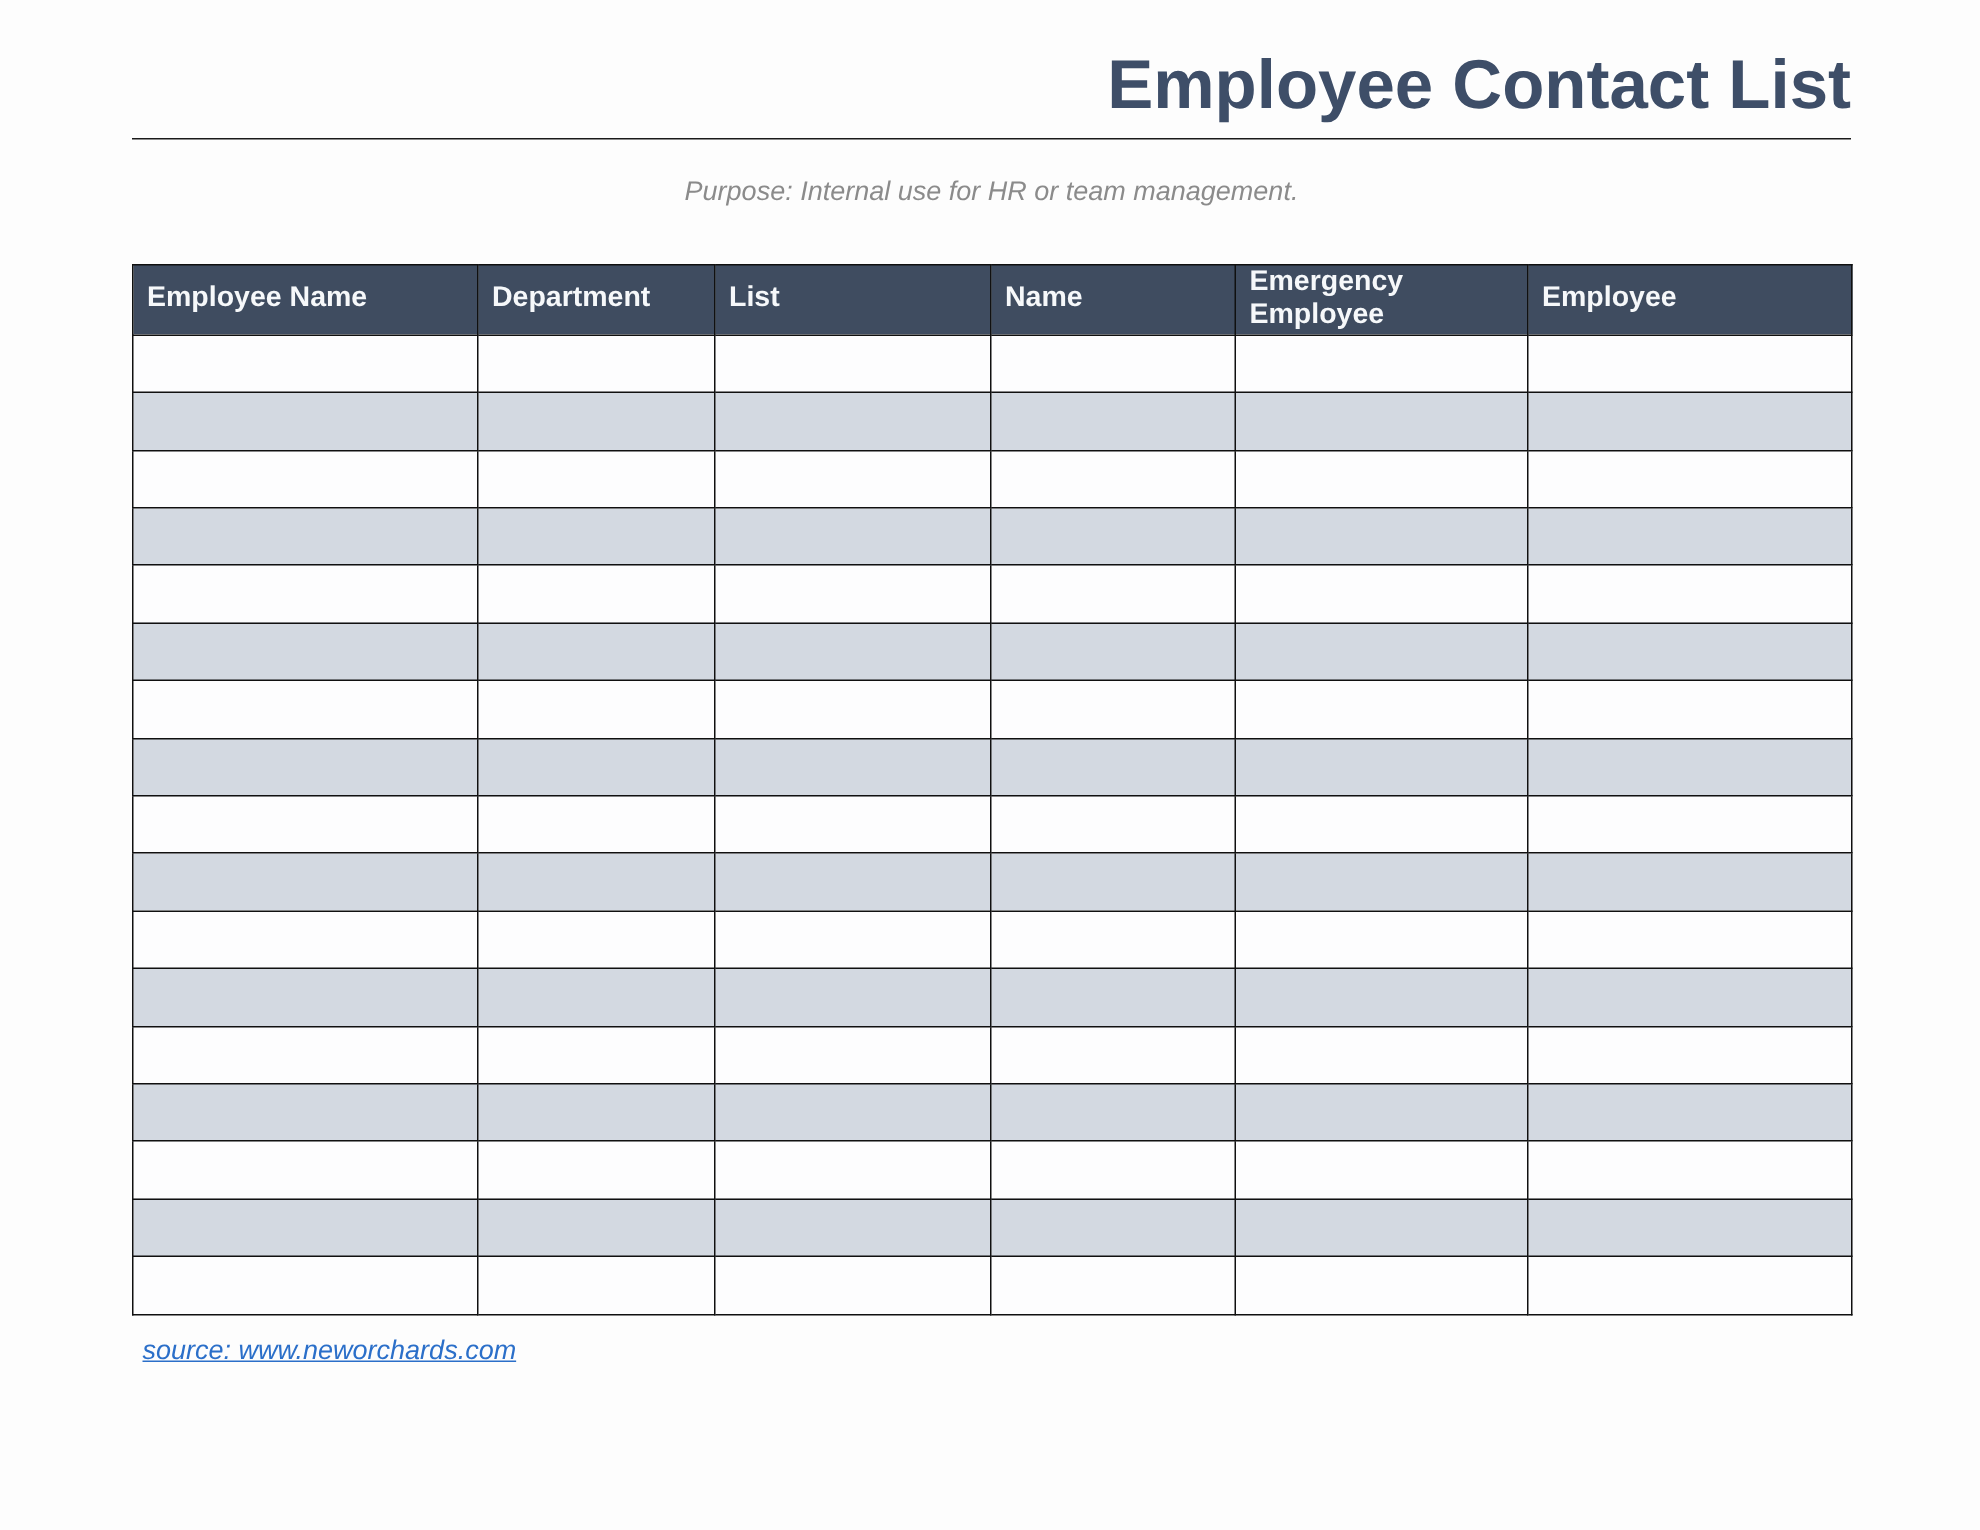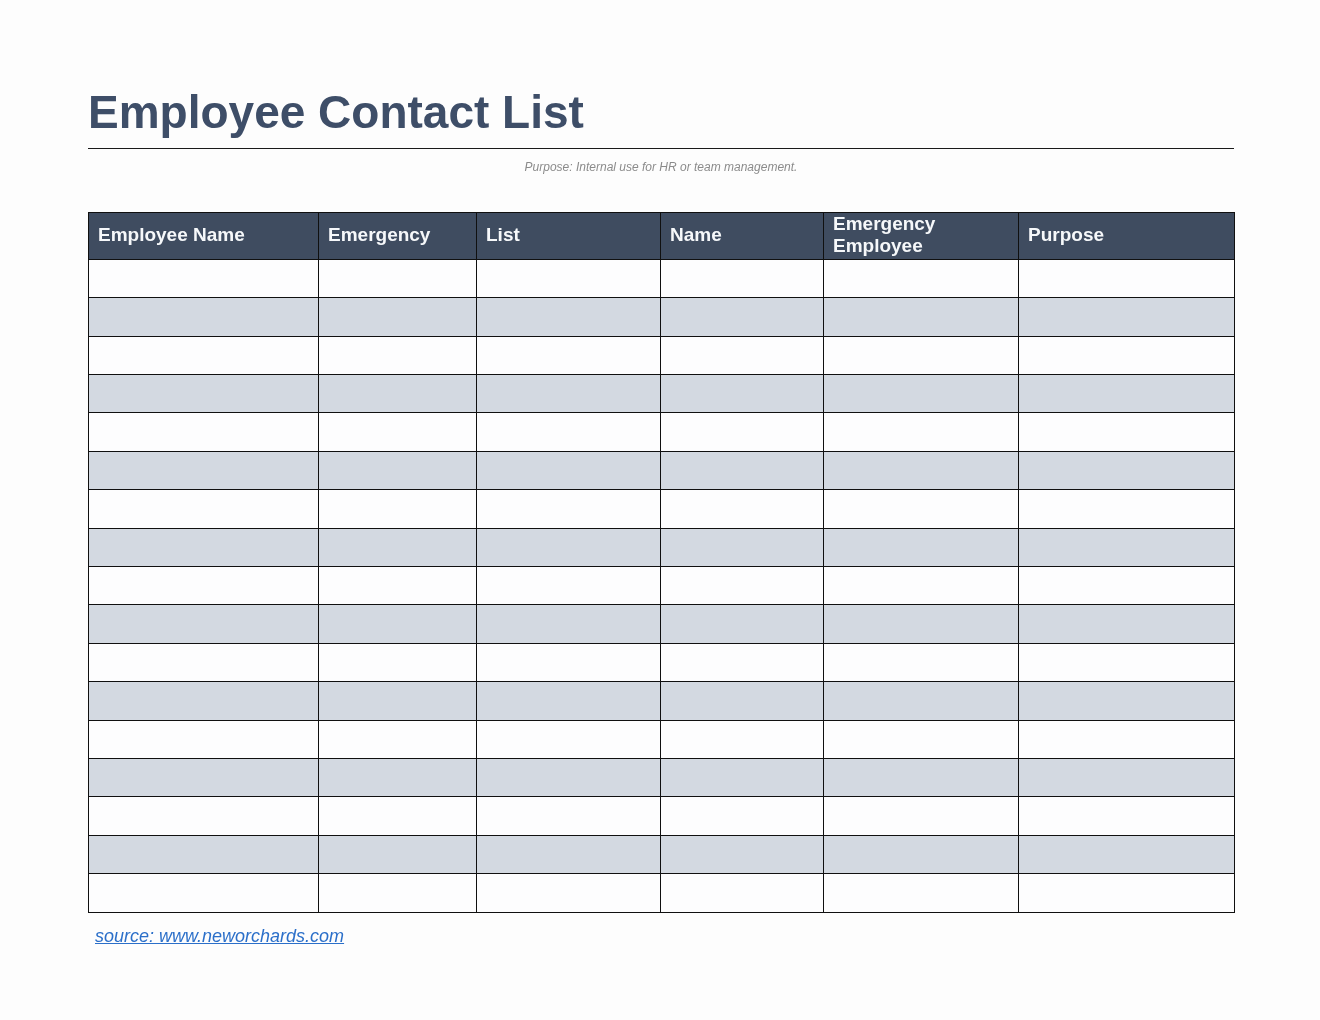--- a/index.html
+++ b/index.html
@@ -12,37 +12,37 @@
     --table-border: #101010;
     --link: #2b6fc9;
     --page-bg: #fdfdfd;
   }
   *{ margin:0; padding:0; box-sizing:border-box; }
   html,body{ width:1320px; height:1020px; background:var(--page-bg);
     font-family:"Liberation Sans", sans-serif; overflow:hidden; }
   .content{ position:absolute; left:88px; top:0; width:1146px; }
 
   .page-title{
-    margin-top:86px;
+    margin-top:30px;
     font-size:46px;
     font-weight:bold;
     color:var(--title);
-    text-align:left;
+    text-align:right;
     letter-spacing:0px;
     line-height:1.15;
   }
   .title-rule{
     margin-top:9px;
     border-top:1.6px solid #1a1a1a;
     width:100%;
     height:0;
   }
   .subtitle{
-    margin-top:11px;
-    font-size:12px;
+    margin-top:24px;
+    font-size:18px;
     font-style:italic;
     color:var(--subtitle);
     text-align:center;
   }
 
   table.contact-table{
     margin-top:38px;
     width:1146px;
     border-collapse:collapse;
     table-layout:fixed;
@@ -97,25 +97,25 @@
       <col class="col-0">
         <col class="col-1">
         <col class="col-2">
       <col class="col-3">
         <col class="col-4">
         <col class="col-5">
     </colgroup>
     <thead>
       <tr>
           <th>Employee Name</th>
-          <th>Emergency</th>
+          <th>Department</th>
           <th>List</th>
           <th>Name</th>
           <th>Emergency Employee</th>
-          <th>Purpose</th>
+          <th>Employee</th>
         </tr>
     </thead>
     <tbody>
         <tr>
           <td></td>
           <td></td>
           <td></td>
           <td></td>
           <td></td>
           <td></td>

